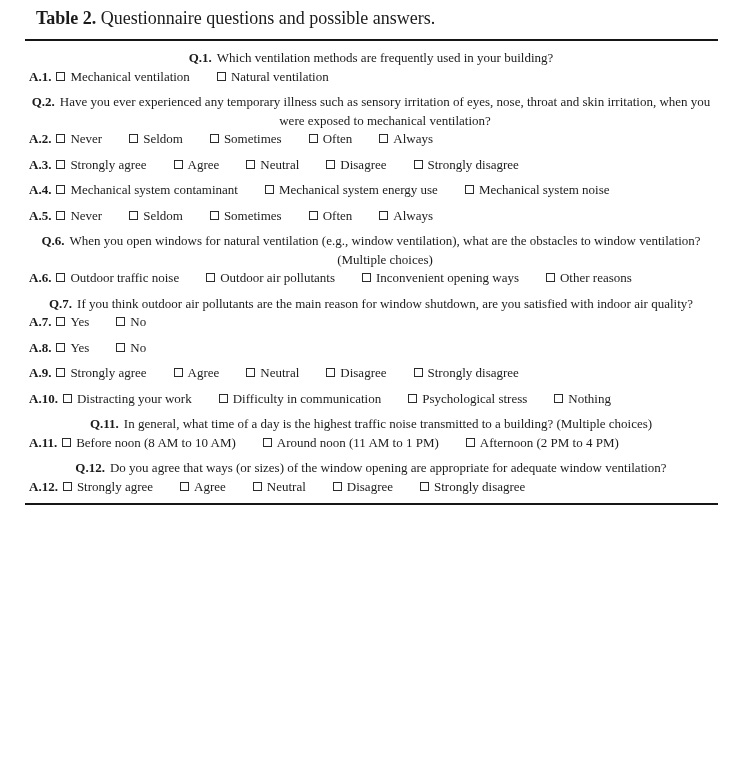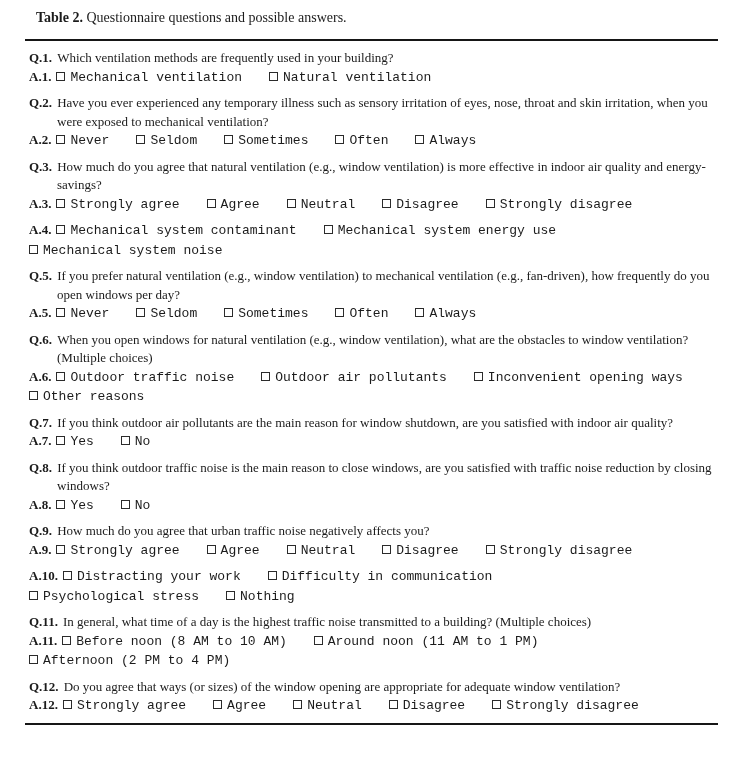--- a/index.html
+++ b/index.html
@@ -9,21 +9,21 @@
     height: 769px;
     overflow: hidden;
     background: #ffffff;
     font-family: "Liberation Serif", "DejaVu Serif", serif;
     font-size: 13px;
     color: #1b1b1b;
     box-sizing: border-box;
   }
   .title {
     margin: 9px 14px 12px 36px;
-    font-size: 14px;
+    font-size: 18px;
     line-height: 18px;
   }
   .title .bold { font-weight: bold; }
   .title .bold::after { content: " "; }
   .rule {
     height: 2px;
     background: #161616;
     margin-left: 25px;
     margin-right: 13px;
   }
@@ -31,29 +31,29 @@
   .rule.bottom { margin-top: 2px; }
   .content {
     margin: 8px 0 0 29px;
     width: 684px;
   }
   .qa-block { margin-bottom: 7px; }
   .q-line {
     padding-left: 28px;
     text-indent: -28px;
     line-height: 18.5px;
+    text-align: center;
   }
   .label { font-weight: bold; margin-right: 5px; }
   .a-row { line-height: 18.5px; }
   .a-row.cont { padding-left: 44px; }
   .option {
     display: inline-block;
     margin-right: 27px;
     white-space: nowrap;
-    font-family: Liberation Mono, monospace;
   }
   .option:last-child { margin-right: 0; }
   .cbox {
     display: inline-block;
     width: 7px;
     height: 7px;
     border: 1px solid #2b2b2b;
     margin-right: 5px;
     box-sizing: content-box;
   }
@@ -69,44 +69,40 @@
   <div class="content">
       <div class="qa-block">
         <div class="q-line"><span class="label">Q.1.</span><span>Which ventilation methods are frequently used in your building?</span></div>
         <div class="a-row"><span class="label">A.1.</span><span class="option"><span class="cbox"></span><span>Mechanical ventilation</span></span><span class="option"><span class="cbox"></span><span>Natural ventilation</span></span></div>
       </div>
       <div class="qa-block">
         <div class="q-line"><span class="label">Q.2.</span><span>Have you ever experienced any temporary illness such as sensory irritation of eyes, nose, throat and skin irritation, when you were exposed to mechanical ventilation?</span></div>
         <div class="a-row"><span class="label">A.2.</span><span class="option"><span class="cbox"></span><span>Never</span></span><span class="option"><span class="cbox"></span><span>Seldom</span></span><span class="option"><span class="cbox"></span><span>Sometimes</span></span><span class="option"><span class="cbox"></span><span>Often</span></span><span class="option"><span class="cbox"></span><span>Always</span></span></div>
       </div>
       <div class="qa-block">
-        <div class="q-line"><span class="label">Q.3.</span><span>How much do you agree that natural ventilation (e.g., window ventilation) is more effective in indoor air quality and energy-savings?</span></div>
         <div class="a-row"><span class="label">A.3.</span><span class="option"><span class="cbox"></span><span>Strongly agree</span></span><span class="option"><span class="cbox"></span><span>Agree</span></span><span class="option"><span class="cbox"></span><span>Neutral</span></span><span class="option"><span class="cbox"></span><span>Disagree</span></span><span class="option"><span class="cbox"></span><span>Strongly disagree</span></span></div>
       </div>
       <div class="qa-block">
         <div class="a-row"><span class="label">A.4.</span><span class="option"><span class="cbox"></span><span>Mechanical system contaminant</span></span><span class="option"><span class="cbox"></span><span>Mechanical system energy use</span></span><span class="option"><span class="cbox"></span><span>Mechanical system noise</span></span></div>
       </div>
       <div class="qa-block">
-        <div class="q-line"><span class="label">Q.5.</span><span>If you prefer natural ventilation (e.g., window ventilation) to mechanical ventilation (e.g., fan-driven), how frequently do you open windows per day?</span></div>
         <div class="a-row"><span class="label">A.5.</span><span class="option"><span class="cbox"></span><span>Never</span></span><span class="option"><span class="cbox"></span><span>Seldom</span></span><span class="option"><span class="cbox"></span><span>Sometimes</span></span><span class="option"><span class="cbox"></span><span>Often</span></span><span class="option"><span class="cbox"></span><span>Always</span></span></div>
       </div>
       <div class="qa-block">
         <div class="q-line"><span class="label">Q.6.</span><span>When you open windows for natural ventilation (e.g., window ventilation), what are the obstacles to window ventilation? (Multiple choices)</span></div>
         <div class="a-row"><span class="label">A.6.</span><span class="option"><span class="cbox"></span><span>Outdoor traffic noise</span></span><span class="option"><span class="cbox"></span><span>Outdoor air pollutants</span></span><span class="option"><span class="cbox"></span><span>Inconvenient opening ways</span></span><span class="option"><span class="cbox"></span><span>Other reasons</span></span></div>
       </div>
       <div class="qa-block">
         <div class="q-line"><span class="label">Q.7.</span><span>If you think outdoor air pollutants are the main reason for window shutdown, are you satisfied with indoor air quality?</span></div>
         <div class="a-row"><span class="label">A.7.</span><span class="option"><span class="cbox"></span><span>Yes</span></span><span class="option"><span class="cbox"></span><span>No</span></span></div>
       </div>
       <div class="qa-block">
-        <div class="q-line"><span class="label">Q.8.</span><span>If you think outdoor traffic noise is the main reason to close windows, are you satisfied with traffic noise reduction by closing windows?</span></div>
         <div class="a-row"><span class="label">A.8.</span><span class="option"><span class="cbox"></span><span>Yes</span></span><span class="option"><span class="cbox"></span><span>No</span></span></div>
       </div>
       <div class="qa-block">
-        <div class="q-line"><span class="label">Q.9.</span><span>How much do you agree that urban traffic noise negatively affects you?</span></div>
         <div class="a-row"><span class="label">A.9.</span><span class="option"><span class="cbox"></span><span>Strongly agree</span></span><span class="option"><span class="cbox"></span><span>Agree</span></span><span class="option"><span class="cbox"></span><span>Neutral</span></span><span class="option"><span class="cbox"></span><span>Disagree</span></span><span class="option"><span class="cbox"></span><span>Strongly disagree</span></span></div>
       </div>
       <div class="qa-block">
         <div class="a-row"><span class="label">A.10.</span><span class="option"><span class="cbox"></span><span>Distracting your work</span></span><span class="option"><span class="cbox"></span><span>Difficulty in communication</span></span><span class="option"><span class="cbox"></span><span>Psychological stress</span></span><span class="option"><span class="cbox"></span><span>Nothing</span></span></div>
       </div>
       <div class="qa-block">
         <div class="q-line"><span class="label">Q.11.</span><span>In general, what time of a day is the highest traffic noise transmitted to a building? (Multiple choices)</span></div>
         <div class="a-row"><span class="label">A.11.</span><span class="option"><span class="cbox"></span><span>Before noon (8 AM to 10 AM)</span></span><span class="option"><span class="cbox"></span><span>Around noon (11 AM to 1 PM)</span></span><span class="option"><span class="cbox"></span><span>Afternoon (2 PM to 4 PM)</span></span></div>
       </div>
       <div class="qa-block">

